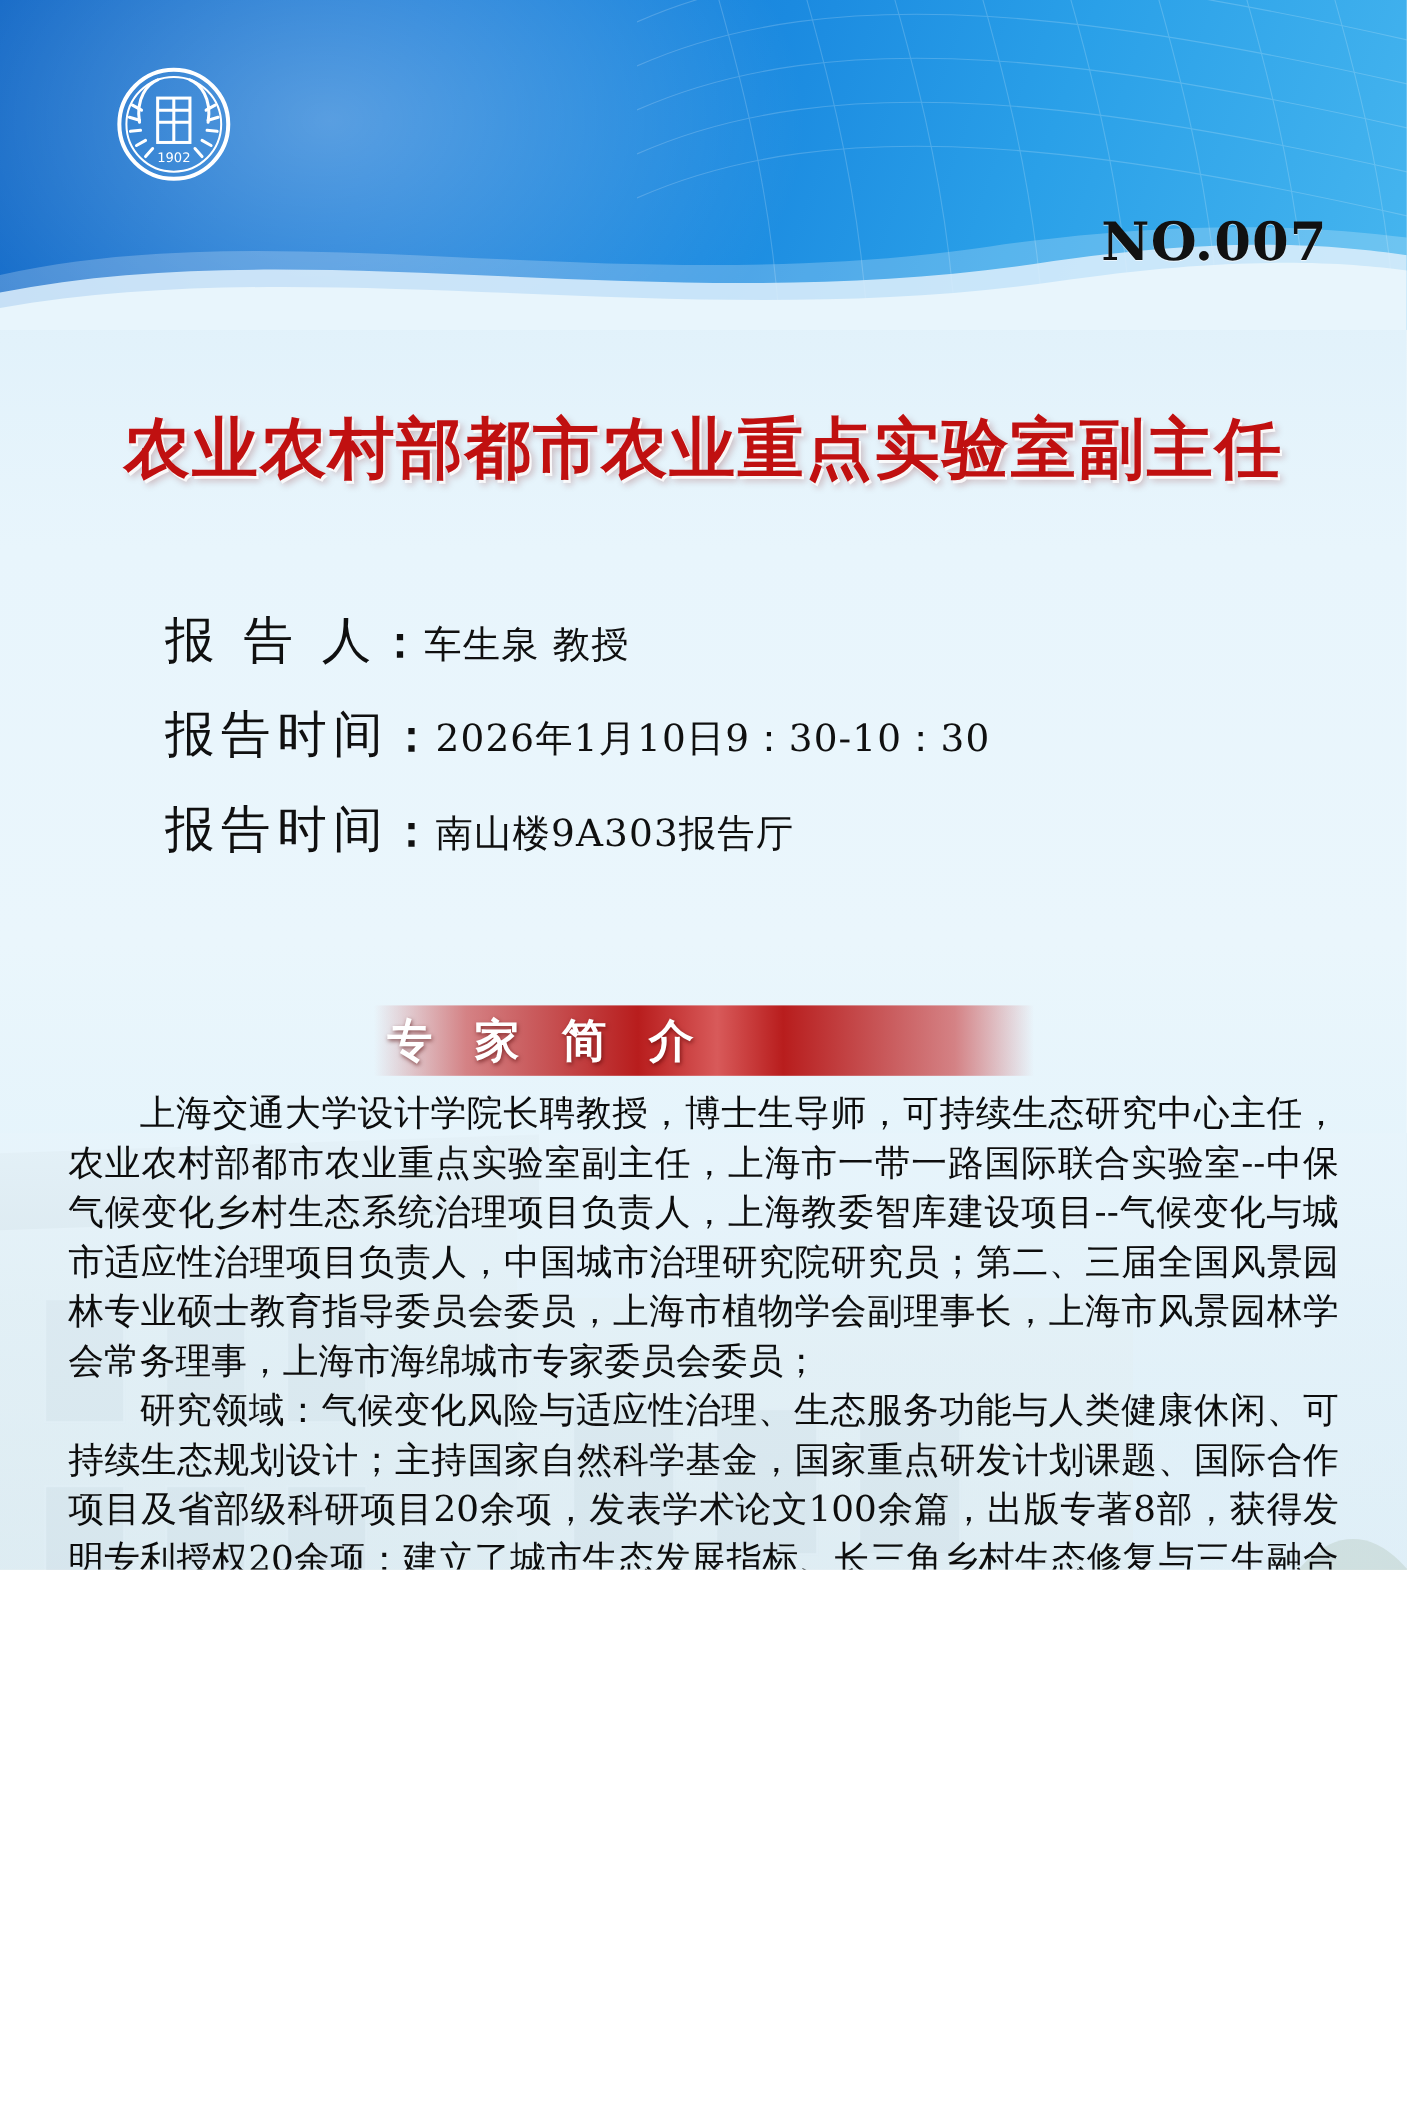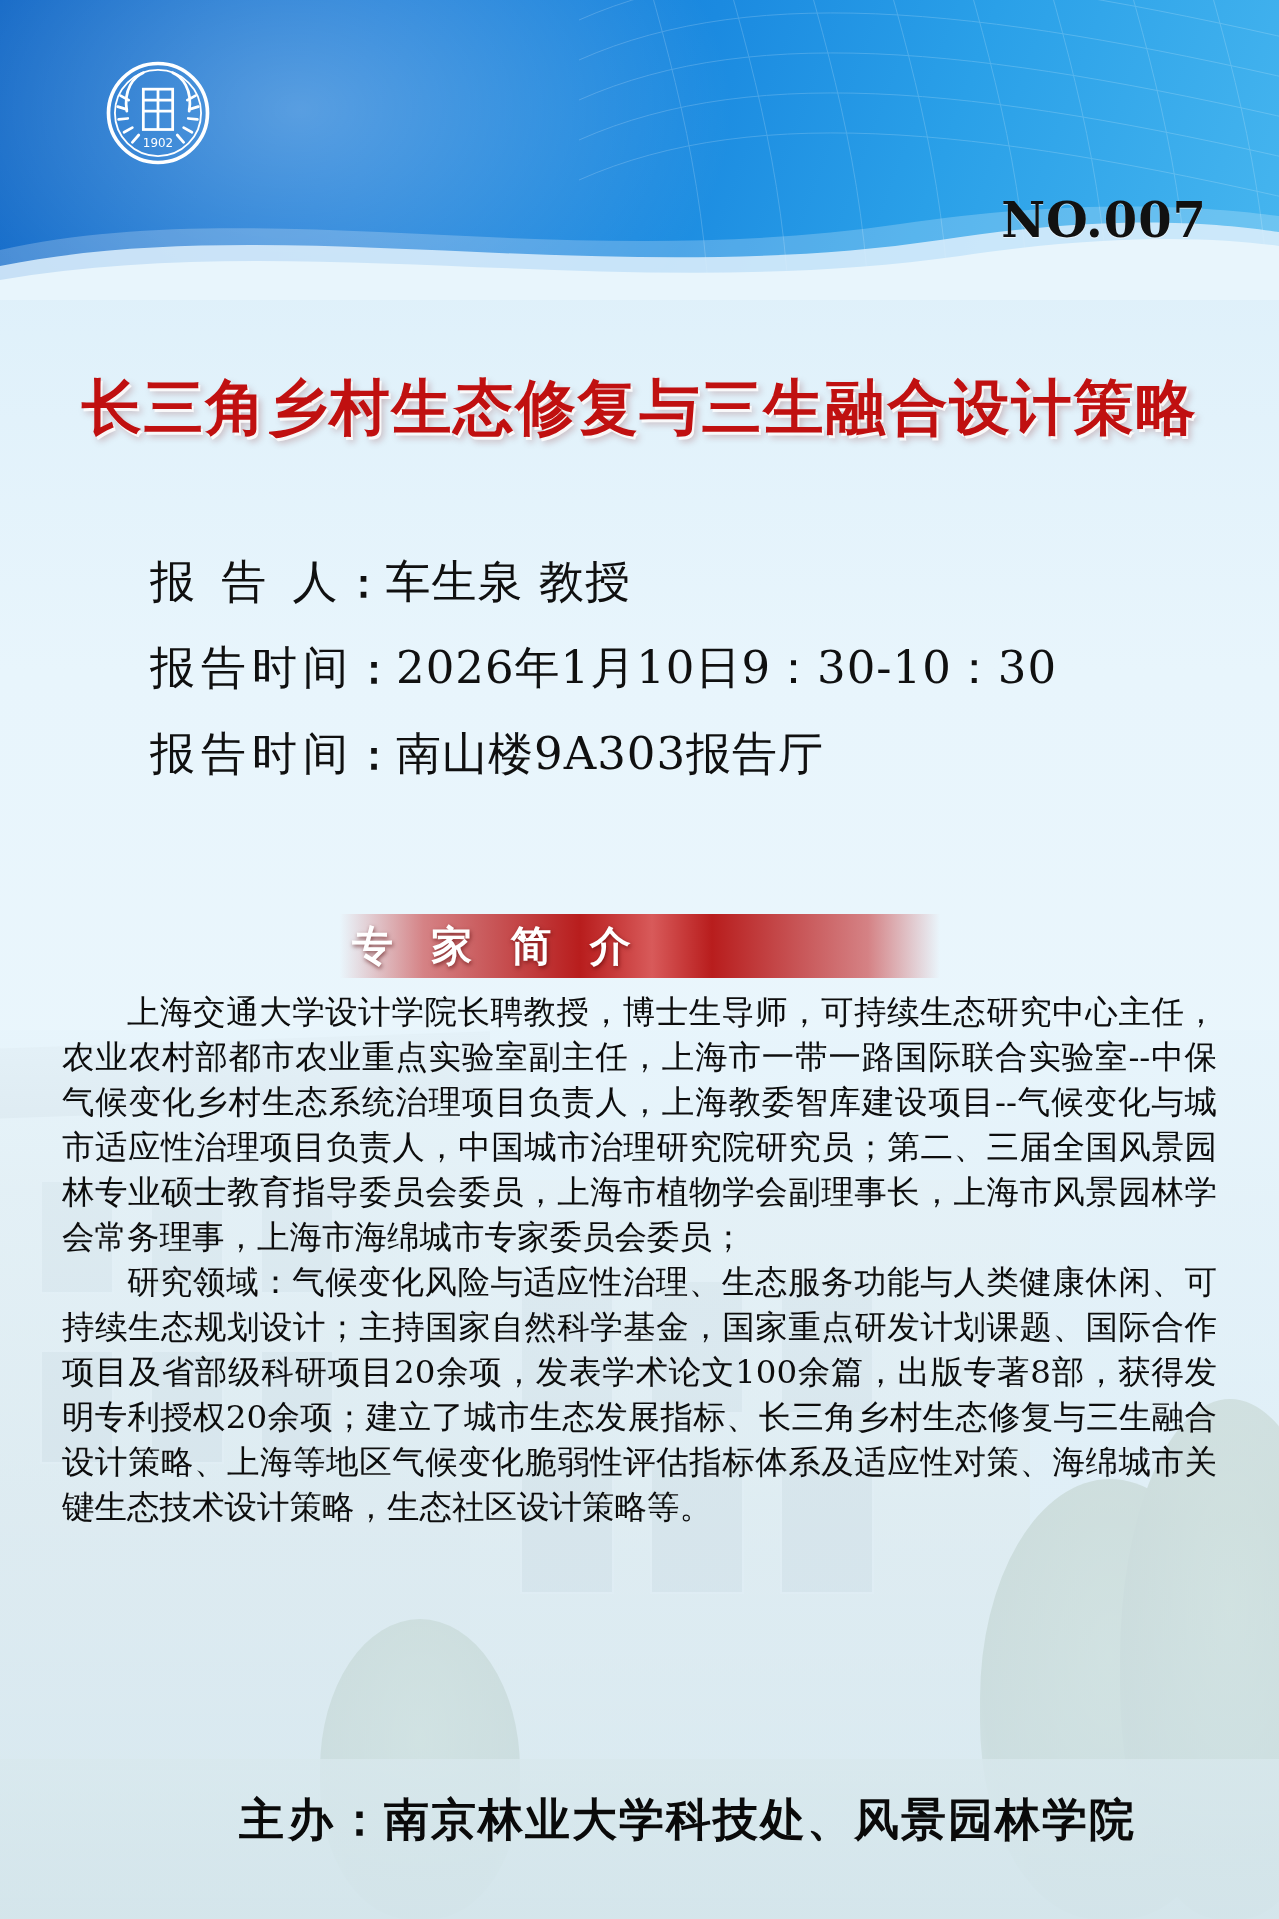--- a/index.html
+++ b/index.html
@@ -6,21 +6,21 @@
     margin: 0;
     padding: 0;
     background: #ffffff;
   }
   body {
     font-family: "Liberation Sans", sans-serif;
   }
   .poster {
     position: relative;
     width: 1279px;
-    height: 1919px;
+    height: 1427px;
     overflow: hidden;
     background: linear-gradient(180deg, #d8edf9 0%, #e8f5fc 35%, #eaf6fc 60%, #dcf0fa 100%);
   }
 
   
   .banner {
     position: absolute;
     left: 0; top: 0;
     width: 1279px;
     height: 300px;
@@ -161,21 +161,21 @@
     font-weight: 400;
     letter-spacing: 6px;
     white-space: nowrap;
   }
   .info-colon {
     font-size: 40px;
     font-weight: 700;
     margin: 0 2px 0 0;
   }
   .info-value {
-    font-size: 45px;
+    font-size: 34px;
     font-weight: 500;
     letter-spacing: 1px;
     white-space: nowrap;
     text-align: center;
   }
 
   
   .ribbon {
     position: absolute;
     left: 340px; top: 890px;
@@ -298,21 +298,21 @@
 
     <svg class="banner-wave" viewBox="0 0 1279 150" preserveAspectRatio="none">
       <path d="M0,96 C260,38 560,120 900,70 C1080,44 1200,52 1279,62 L1279,150 L0,150 Z" fill="#ffffff" opacity="0.22"></path>
       <path d="M0,112 C280,56 600,136 940,86 C1110,60 1210,68 1279,78 L1279,150 L0,150 Z" fill="#ddeffb" opacity="0.85"></path>
       <path d="M0,126 C300,74 620,150 960,102 C1120,78 1220,84 1279,92 L1279,150 L0,150 Z" fill="#e8f5fc"></path>
     </svg>
   </div>
 
   <div class="issue-no">NO.007</div>
 
-  <div class="main-title">长三角乡村生态修复与三生融合设计策略</div>
+  <div class="main-title">农业农村部都市农业重点实验室副主任</div>
 
   <div class="info">
     <div class="info-row">
       <span class="info-label">报 告 人</span>
       <span class="info-colon">：</span>
       <span class="info-value">车生泉 教授</span>
     </div>
     <div class="info-row">
       <span class="info-label">报告时间</span>
       <span class="info-colon">：</span>

